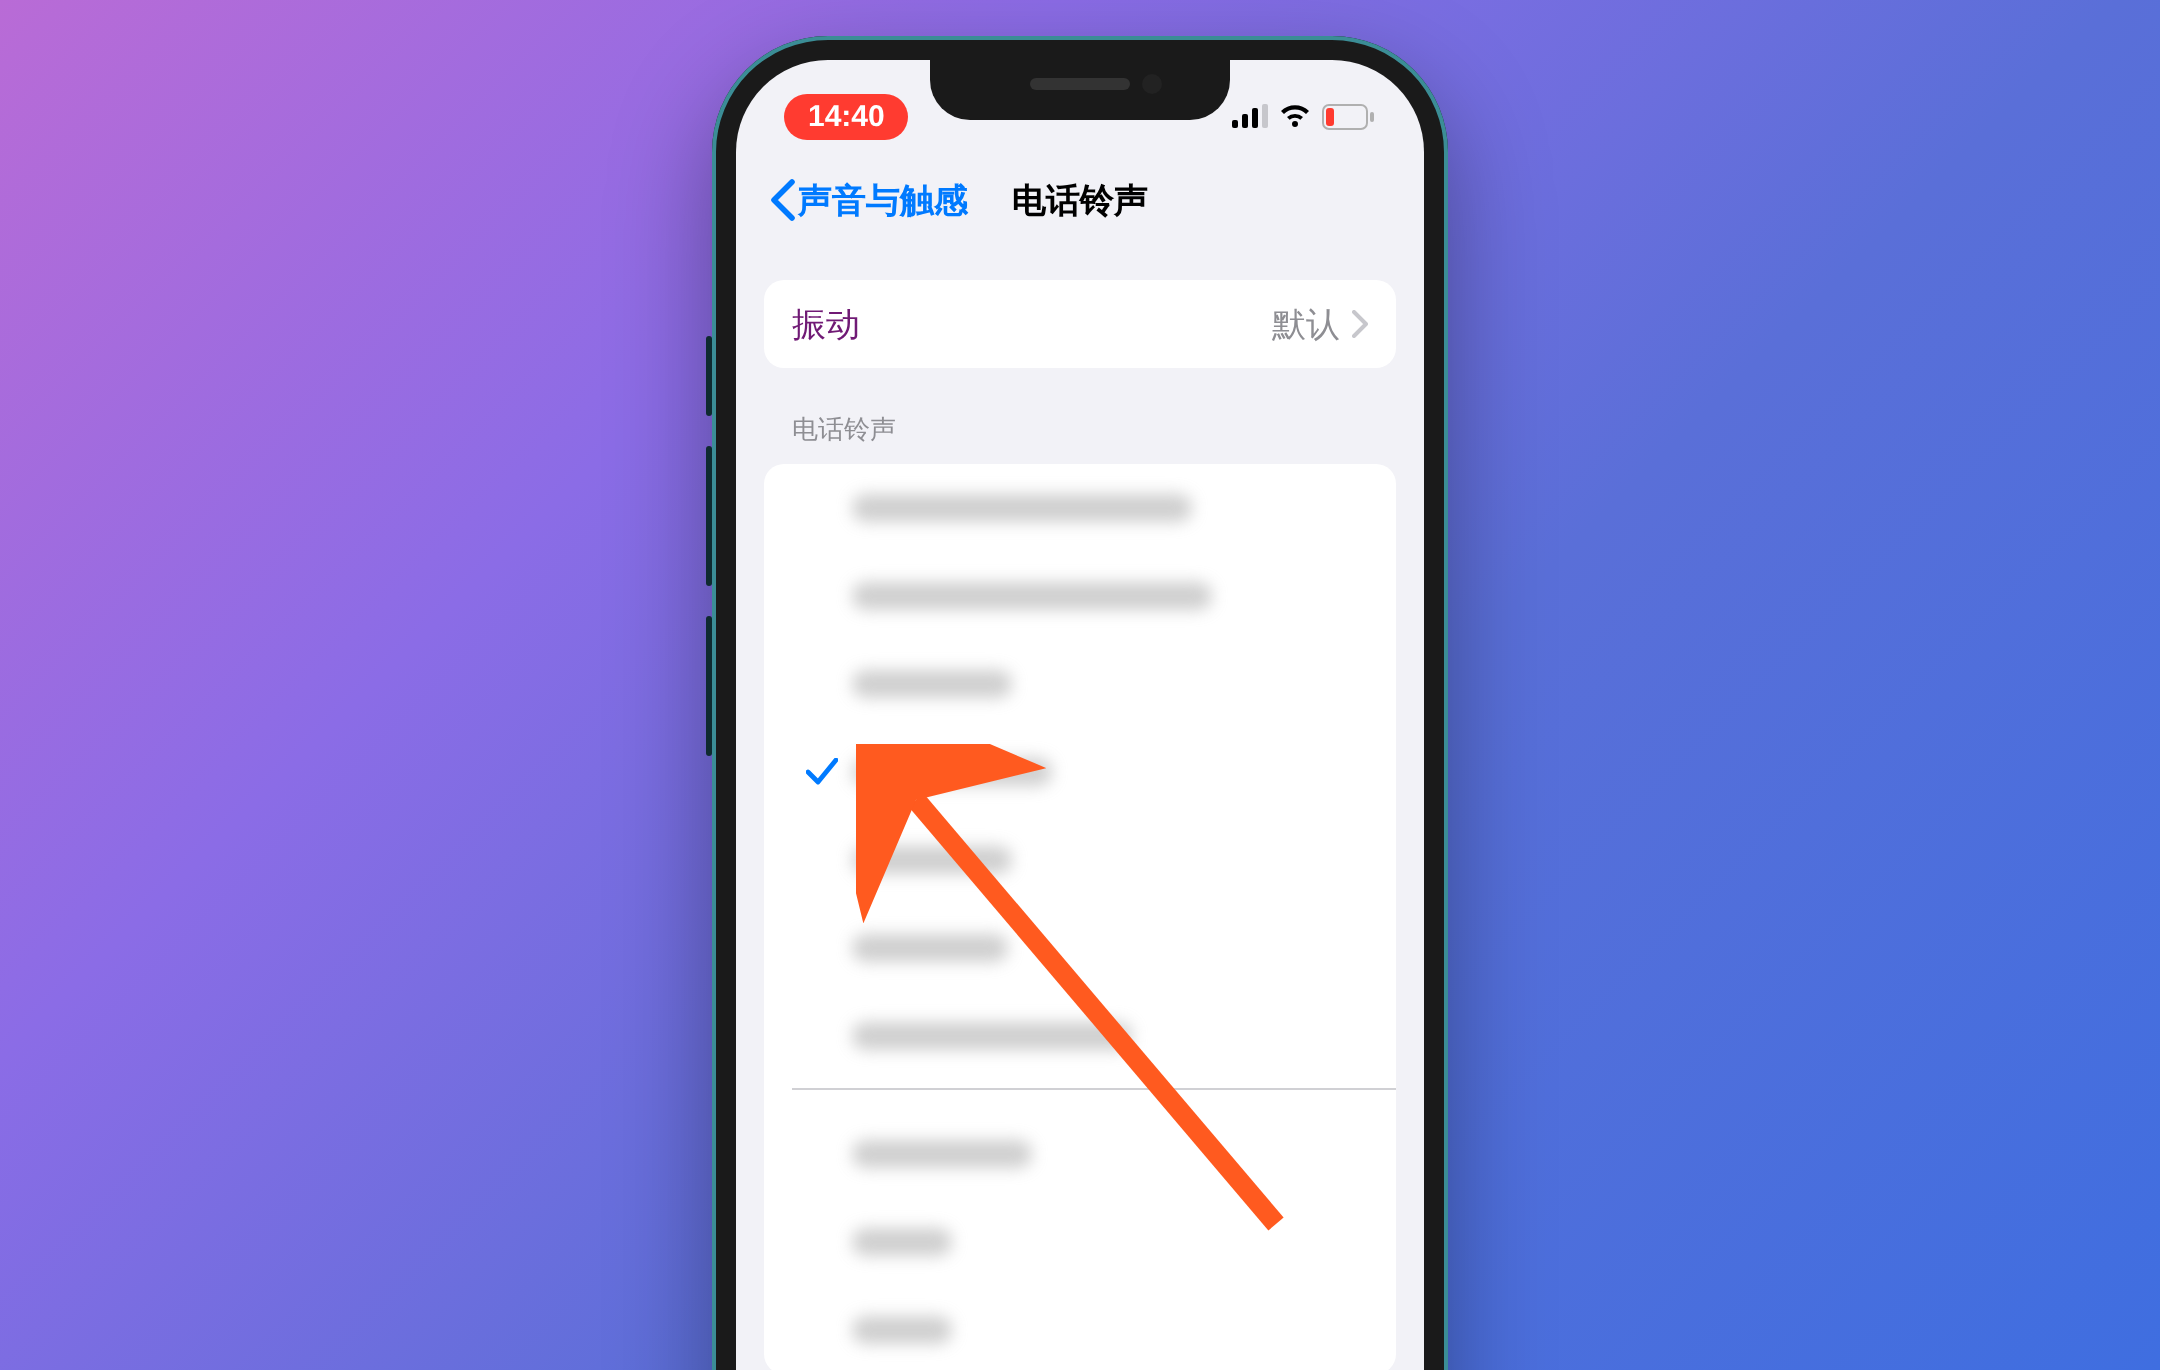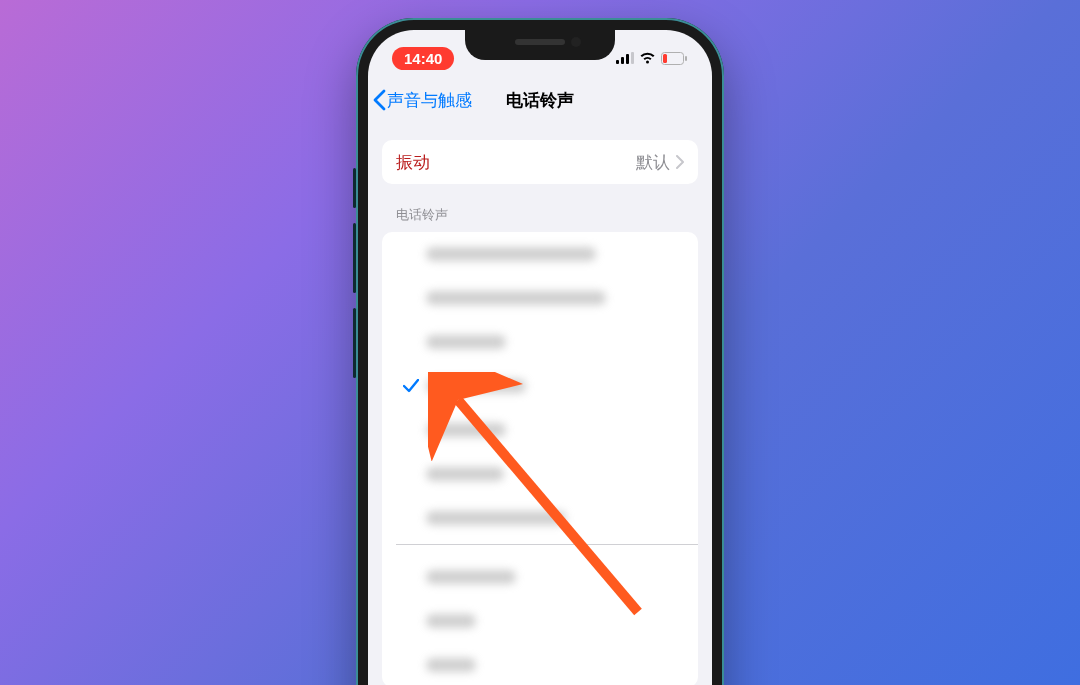--- a/index.html
+++ b/index.html
@@ -103,25 +103,26 @@
 
   .nav {
     height: 44px;
     display: flex;
     align-items: center;
     position: relative;
     background: #f2f2f7;
   }
   .back {
     position: absolute;
-    left: 4px;
+    left: 16px;
     display: flex;
     align-items: center;
     color: #007aff;
     font-size: 17px;
+    font-weight: bold;
   }
   .back svg { margin-right: 1px; }
   .nav-title {
     position: absolute;
     left: 50%;
     transform: translateX(-50%);
     font-size: 17px;
     font-weight: 600;
     color: #000;
   }
@@ -140,21 +141,21 @@
     padding: 0 14px;
     position: relative;
   }
   .row + .row::before {
     content: "";
     position: absolute;
     left: 44px; right: 0; top: 0;
     height: 0.5px;
     background: rgba(0,0,0,0);
   }
-  .row .label { font-size: 17px; color: #b91c1c; }
+  .row .label { font-size: 17px; color: #701a75; }
   .row .value { margin-left: auto; font-size: 17px; color: #8e8e93; font-family: Liberation Mono, monospace; }
   .row .chev { margin-left: 6px; }
 
   .section-header {
     margin: 22px 28px 0;
     font-size: 13px;
     color: #8e8e93;
   }
 
   .check-slot {

